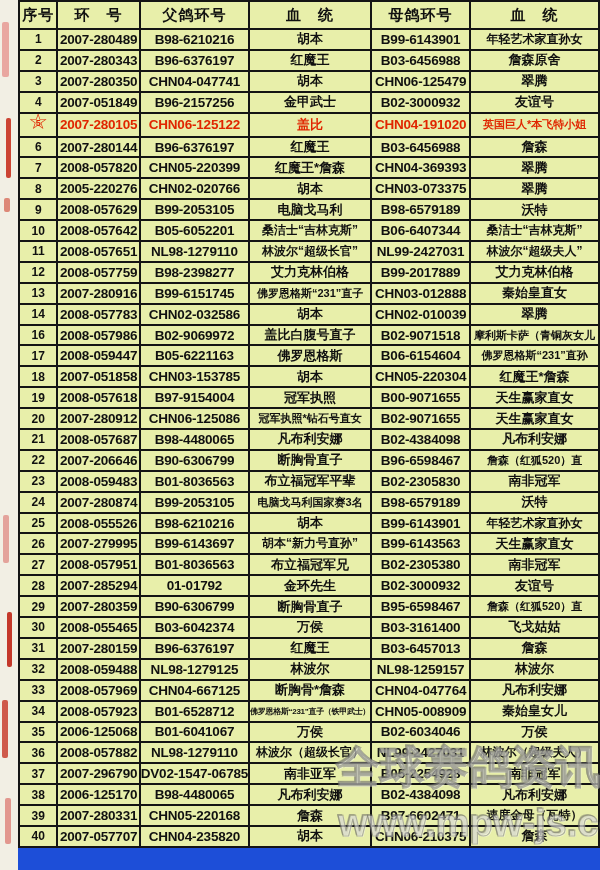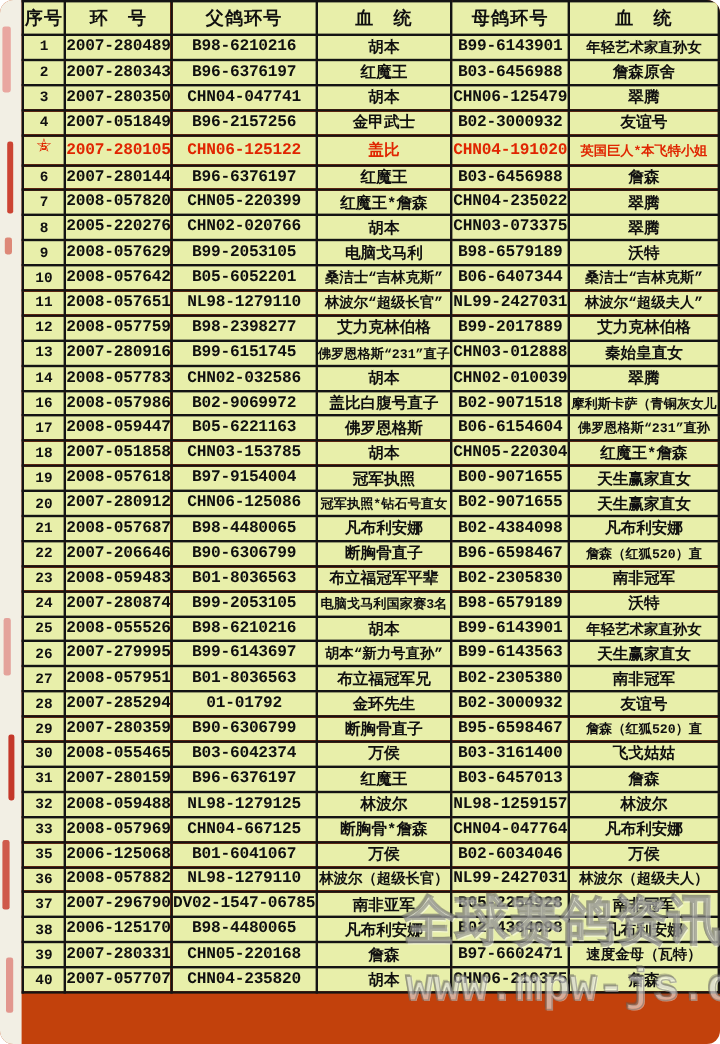--- a/index.html
+++ b/index.html
@@ -1,20 +1,19 @@
 <!DOCTYPE html>
 <html><head>
 <meta charset="utf-8">
 <style>
   html,body{margin:0;padding:0;}
   .page{
     position:relative;width:600px;height:870px;overflow:hidden;
-    background:#c2410c;
-    font-family:Liberation Mono, monospace;
-    border-radius:11px;
+    background:#1d4ed8;
+    font-family:Liberation Sans, sans-serif;
   }
   
   .edge{position:absolute;left:0;top:0;width:18px;height:870px;background:#f2efe4;z-index:1;}
   .edge .mark{position:absolute;border-radius:2px;}
   .mk1{left:2px;top:22px;width:7px;height:55px;background:#e9a7a0;}
   .mk2{left:6px;top:118px;width:5px;height:60px;background:#cc4433;}
   .mk3{left:4px;top:198px;width:6px;height:14px;background:#dd8877;}
   .mk4{left:3px;top:515px;width:6px;height:48px;background:#e4a39b;}
   .mk5{left:7px;top:612px;width:5px;height:55px;background:#c4382a;}
   .mk6{left:2px;top:700px;width:6px;height:58px;background:#cf5a4a;}
@@ -136,21 +135,21 @@
           <td class="c2">B96-6376197</td>
           <td class="c3">红魔王</td>
           <td class="c4">B03-6456988</td>
           <td class="c5">詹森</td>
         </tr>
         <tr>
           <td class="c0">7</td>
           <td class="c1">2008-057820</td>
           <td class="c2">CHN05-220399</td>
           <td class="c3">红魔王*詹森</td>
-          <td class="c4">CHN04-235022</td>
+          <td class="c4">CHN04-369393</td>
           <td class="c5">翠腾</td>
         </tr>
         <tr>
           <td class="c0">8</td>
           <td class="c1">2005-220276</td>
           <td class="c2">CHN02-020766</td>
           <td class="c3">胡本</td>
           <td class="c4">CHN03-073375</td>
           <td class="c5">翠腾</td>
         </tr>
@@ -340,20 +339,28 @@
         </tr>
         <tr>
           <td class="c0">33</td>
           <td class="c1">2008-057969</td>
           <td class="c2">CHN04-667125</td>
           <td class="c3">断胸骨*詹森</td>
           <td class="c4">CHN04-047764</td>
           <td class="c5">凡布利安娜</td>
         </tr>
         <tr>
+          <td class="c0">34</td>
+          <td class="c1">2008-057923</td>
+          <td class="c2">B01-6528712</td>
+          <td class="c3 xs">佛罗恩格斯“231”直子（铁甲武士）</td>
+          <td class="c4">CHN05-008909</td>
+          <td class="c5">秦始皇女儿</td>
+        </tr>
+        <tr>
           <td class="c0">35</td>
           <td class="c1">2006-125068</td>
           <td class="c2">B01-6041067</td>
           <td class="c3">万侯</td>
           <td class="c4">B02-6034046</td>
           <td class="c5">万侯</td>
         </tr>
         <tr>
           <td class="c0">36</td>
           <td class="c1">2008-057882</td>

